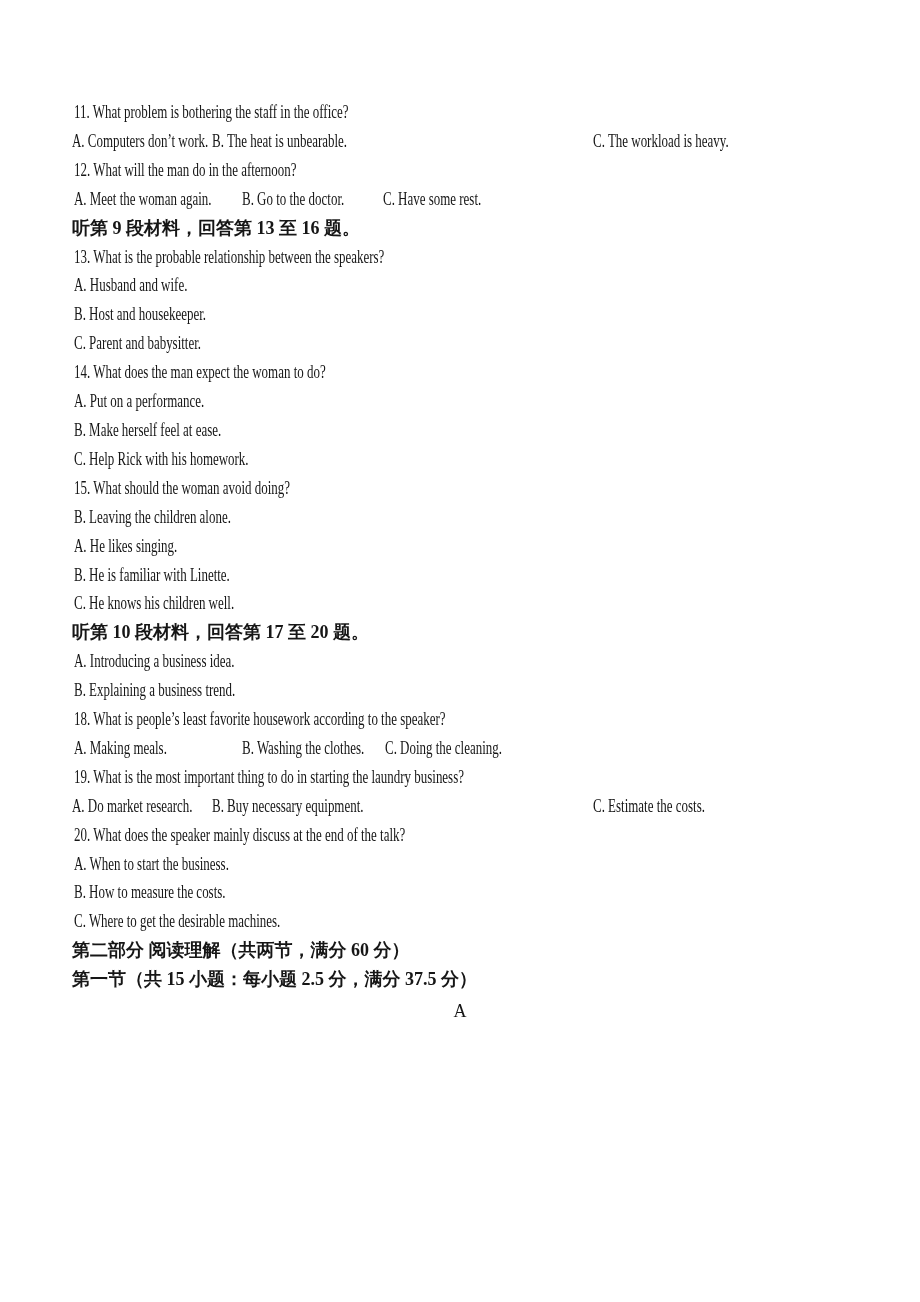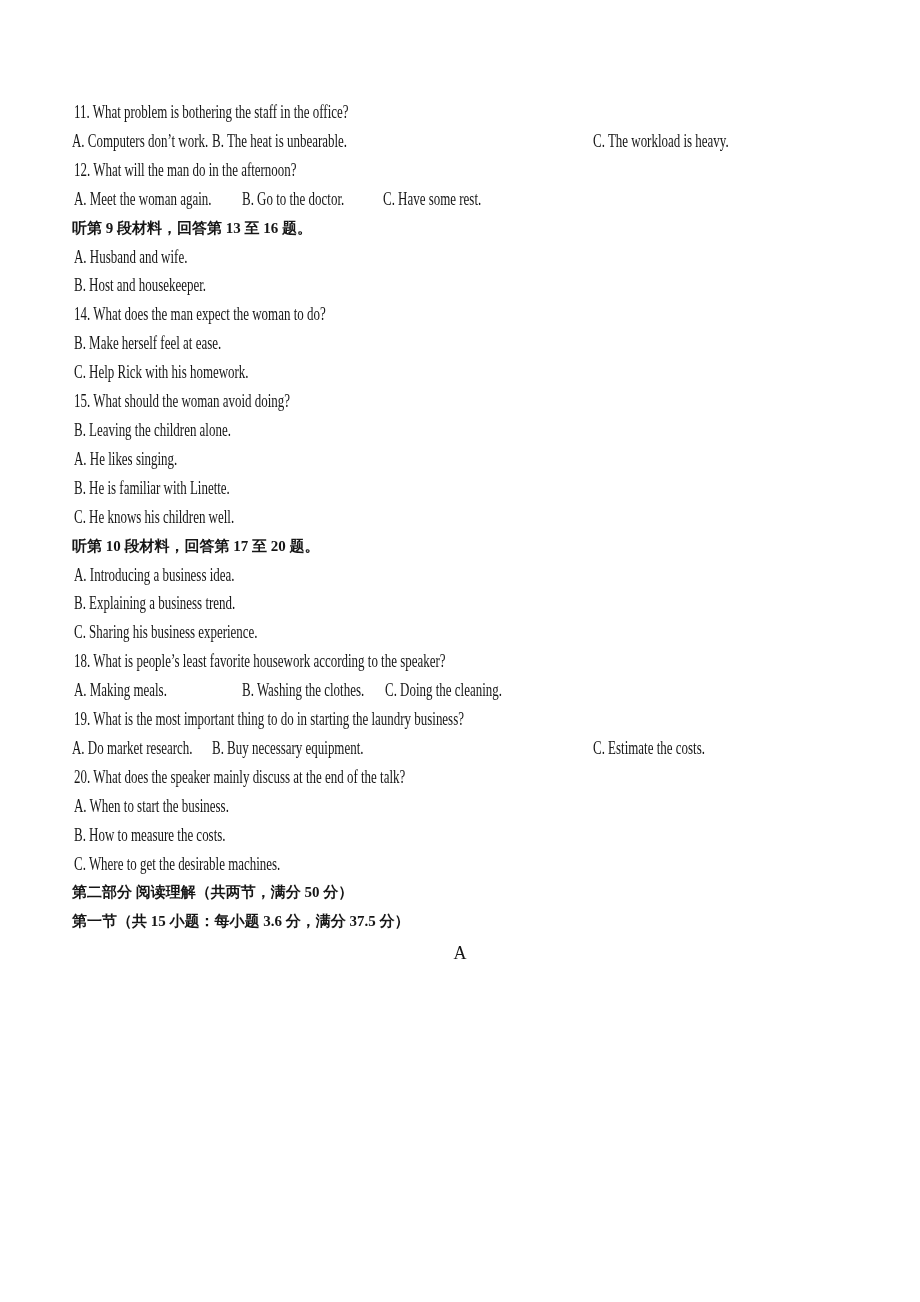--- a/index.html
+++ b/index.html
@@ -37,21 +37,21 @@
   .opt {
     position: absolute;
     top: 0;
     display: inline-block;
     transform: scaleX(0.72);
     transform-origin: 0 50%;
     white-space: pre;
   }
   .cn {
     font-weight: bold;
-    font-size: 15px;
+    font-size: 18px;
     padding-left: 72px;
   }
   .cn .cjk { display: inline-block; white-space: pre; }
   .center {
     text-align: center;
     margin-top: 3px;
     padding-left: 0;
   }
 </style>
 </head>
@@ -68,57 +68,59 @@
 
   <div class="ln pad"><span class="tx">12. What will the man do in the afternoon?</span></div>
   <div class="ln">
     <span class="opt" style="left:74px">A. Meet the woman again.</span>
     <span class="opt" style="left:242px">B. Go to the doctor.</span>
     <span class="opt" style="left:383px">C. Have some rest.</span>
   </div>
 
   <div class="ln cn"><span class="cjk">听第 9 段材料，回答第 13 至 16 题。</span></div>
 
+  <div class="ln pad"><span class="tx">13. What is the probable relationship between the speakers?</span></div>
   <div class="ln pad"><span class="tx">A. Husband and wife.</span></div>
   <div class="ln pad"><span class="tx">B. Host and housekeeper.</span></div>
+  <div class="ln pad"><span class="tx">C. Parent and babysitter.</span></div>
 
   <div class="ln pad"><span class="tx">14. What does the man expect the woman to do?</span></div>
+  <div class="ln pad"><span class="tx">A. Put on a performance.</span></div>
   <div class="ln pad"><span class="tx">B. Make herself feel at ease.</span></div>
   <div class="ln pad"><span class="tx">C. Help Rick with his homework.</span></div>
 
   <div class="ln pad"><span class="tx">15. What should the woman avoid doing?</span></div>
   <div class="ln pad"><span class="tx">B. Leaving the children alone.</span></div>
 
   <div class="ln pad"><span class="tx">A. He likes singing.</span></div>
   <div class="ln pad"><span class="tx">B. He is familiar with Linette.</span></div>
   <div class="ln pad"><span class="tx">C. He knows his children well.</span></div>
 
   <div class="ln cn"><span class="cjk">听第 10 段材料，回答第 17 至 20 题。</span></div>
 
   <div class="ln pad"><span class="tx">A. Introducing a business idea.</span></div>
   <div class="ln pad"><span class="tx">B. Explaining a business trend.</span></div>
-  <div class="ln pad"><span class="tx">C. Sharing his business experience.</span></div>
 
   <div class="ln pad"><span class="tx">18. What is people’s least favorite housework according to the speaker?</span></div>
   <div class="ln">
     <span class="opt" style="left:74px">A. Making meals.</span>
     <span class="opt" style="left:242px">B. Washing the clothes.</span>
     <span class="opt" style="left:385px">C. Doing the cleaning.</span>
   </div>
 
   <div class="ln pad"><span class="tx">19. What is the most important thing to do in starting the laundry business?</span></div>
   <div class="ln">
     <span class="opt" style="left:72px">A. Do market research.</span>
     <span class="opt" style="left:212px">B. Buy necessary equipment.</span>
     <span class="opt" style="left:593px">C. Estimate the costs.</span>
   </div>
 
   <div class="ln pad"><span class="tx">20. What does the speaker mainly discuss at the end of the talk?</span></div>
   <div class="ln pad"><span class="tx">A. When to start the business.</span></div>
   <div class="ln pad"><span class="tx">B. How to measure the costs.</span></div>
   <div class="ln pad"><span class="tx">C. Where to get the desirable machines.</span></div>
 
-  <div class="ln cn"><span class="cjk">第二部分 阅读理解（共两节，满分 50 分）</span></div>
-  <div class="ln cn"><span class="cjk">第一节（共 15 小题：每小题 3.6 分，满分 37.5 分）</span></div>
+  <div class="ln cn"><span class="cjk">第二部分 阅读理解（共两节，满分 60 分）</span></div>
+  <div class="ln cn"><span class="cjk">第一节（共 15 小题：每小题 2.5 分，满分 37.5 分）</span></div>
 
   <div class="ln center"><span>A</span></div>
 
 </div>
 
 </body></html>

